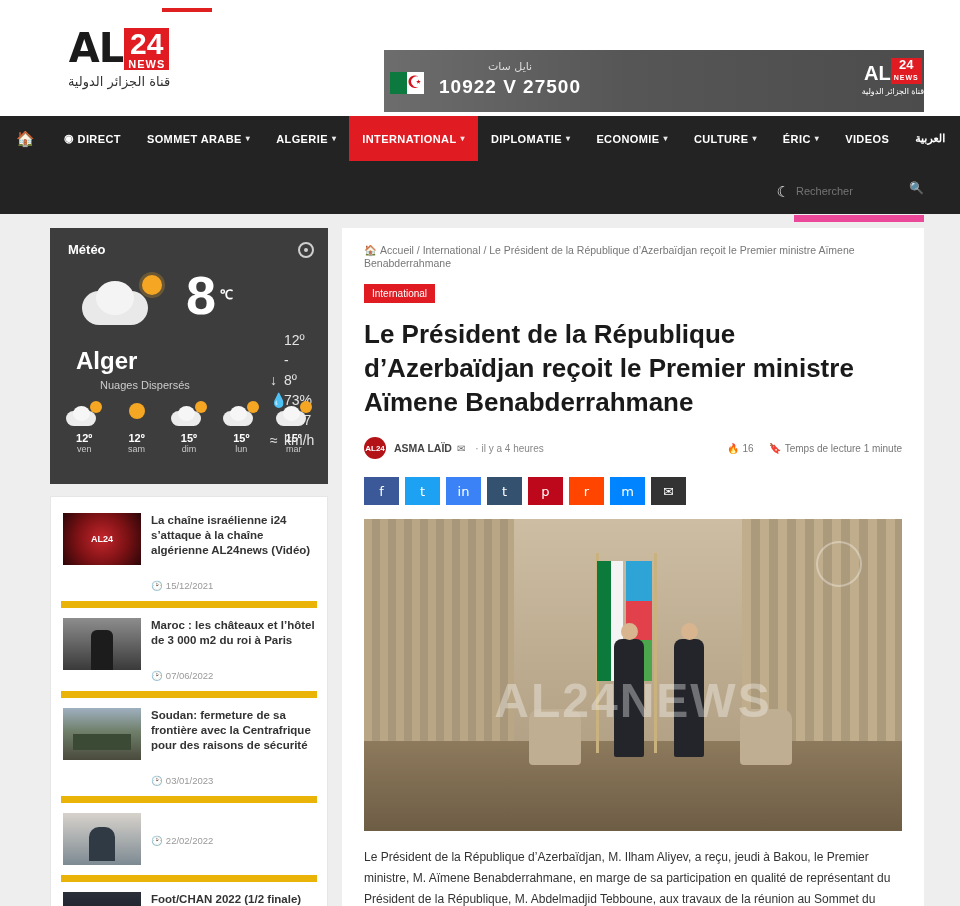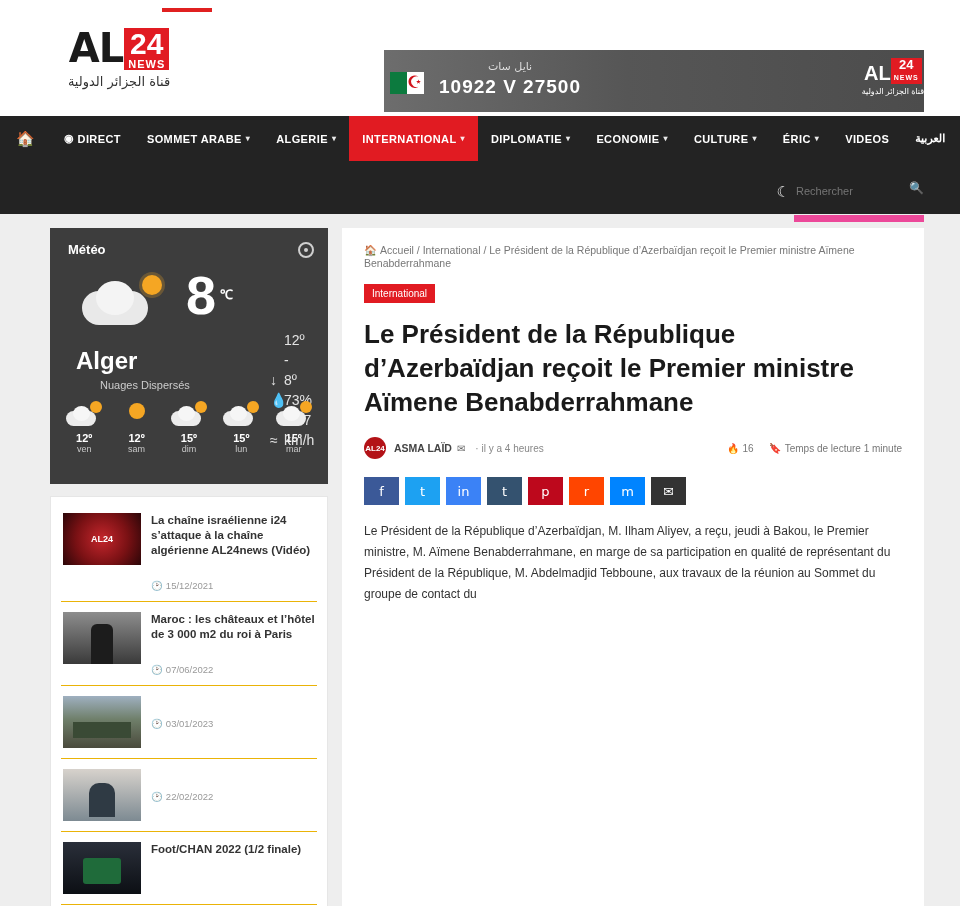--- a/index.html
+++ b/index.html
@@ -84,21 +84,21 @@
   .fc .t { font-size: 11px; font-weight: bold; margin-top: 3px; }
   .fc .d { font-size: 9px; color: #c8c8c8; }
 
   
   .panel { background: #fff; margin-top: 12px; border: 1px solid #e6e6e6; }
   .tabs { display: flex; border-bottom: 1px solid #e6e6e6; }
   .tab { flex: 1; text-align: center; padding: 14px 0; font-size: 12px; color: #555; cursor: pointer; }
   .tab.active { color: #e11b22; border-bottom: 2px solid #e11b22; margin-bottom: -1px; }
   .tab + .tab { border-left: 1px solid #e6e6e6; }
   .plist { padding: 6px 10px 4px 10px; }
-  .pitem { display: flex; gap: 10px; padding: 10px 2px; border-bottom: 1px solid #eab308; }
+  .pitem { display: flex; gap: 10px; padding: 10px 2px; border-bottom: 7px solid #eab308; }
   .pthumb { width: 78px; height: 52px; flex: none; background: #555; position: relative; overflow: hidden; }
   .pthumb.t0 { background: radial-gradient(circle at 50% 50%, #c4262c 0%, #7a1114 55%, #2b0608 100%); }
   .pthumb.t0::after { content:"AL24"; position:absolute; left:50%; top:50%; transform:translate(-50%,-50%); color:#fff; font-size:9px; font-weight:bold; }
   .pthumb.t1 { background: linear-gradient(180deg,#8d8d8d,#3a3a3a); }
   .pthumb.t1::after { content:""; position:absolute; left:28px; top:12px; width:22px; height:40px; background:#1c1c1c; border-radius:6px 6px 0 0;}
   .pthumb.t2 { background: linear-gradient(180deg,#9fb0c0 0%, #6f7f6a 45%, #4a4a3c 100%); }
   .pthumb.t2::after { content:""; position:absolute; left:10px; top:26px; width:58px; height:16px; background:#3a4a35; }
   .pthumb.t3 { background: linear-gradient(180deg,#d7d2cc,#7d8a92); }
   .pthumb.t3::after { content:""; position:absolute; left:26px; top:14px; width:26px; height:34px; background:#2f3a44; border-radius:10px 10px 0 0;}
   .pthumb.t4 { background: linear-gradient(180deg,#2a2f3a,#0c0f14); }
@@ -305,20 +305,21 @@
           <div class="pitem">
             <div class="pthumb t1"></div>
             <div class="ptext">
               <div class="ptitle">Maroc : les châteaux et l’hôtel de 3 000 m2 du roi à Paris</div>
               <div class="pdate"><span class="clock">🕑</span><span>07/06/2022</span></div>
             </div>
           </div>
           <div class="pitem">
             <div class="pthumb t2"></div>
             <div class="ptext">
+              <div class="ptitle">Soudan: fermeture de sa frontière avec la Centrafrique pour des raisons de sécurité</div>
               <div class="pdate"><span class="clock">🕑</span><span>03/01/2023</span></div>
             </div>
           </div>
           <div class="pitem">
             <div class="pthumb t3"></div>
             <div class="ptext">
               <div class="pdate"><span class="clock">🕑</span><span>22/02/2022</span></div>
             </div>
           </div>
           <div class="pitem">
@@ -359,17 +360,33 @@
         <div class="sbtn" style="background:#3b5998">f</div>
         <div class="sbtn" style="background:#1da1f2">t</div>
         <div class="sbtn" style="background:#3b82f6">in</div>
         <div class="sbtn" style="background:#34526f">t</div>
         <div class="sbtn" style="background:#bd081c">p</div>
         <div class="sbtn" style="background:#ff4500">r</div>
         <div class="sbtn" style="background:#0084ff">m</div>
         <div class="sbtn" style="background:#333333">✉</div>
       </div>
 
+      <div class="hero">
+        <div class="curtain"></div>
+        <div class="wall"></div>
+        <div class="curtain r"></div>
+        <div class="floor"></div>
+        <div class="un-logo"></div>
+        <div class="pole" style="left:232px;"></div>
+        <div class="pole" style="left:290px;"></div>
+        <div class="flagA"></div>
+        <div class="flagB"></div>
+        <div class="chair" style="left:165px;"></div>
+        <div class="chair" style="right:110px;"></div>
+        <div class="pers" style="left:250px;"></div>
+        <div class="pers" style="left:310px;"></div>
+        <div class="hero-wm">AL24NEWS</div>
+      </div>
 
       <div class="body-text">Le Président de la République d’Azerbaïdjan, M. Ilham Aliyev, a reçu, jeudi à Bakou, le Premier ministre, M. Aïmene Benabderrahmane, en marge de sa participation en qualité de représentant du Président de la République, M. Abdelmadjid Tebboune, aux travaux de la réunion au Sommet du groupe de contact du</div>
     </div>
   </div>
 </div>
 
 </body></html>

